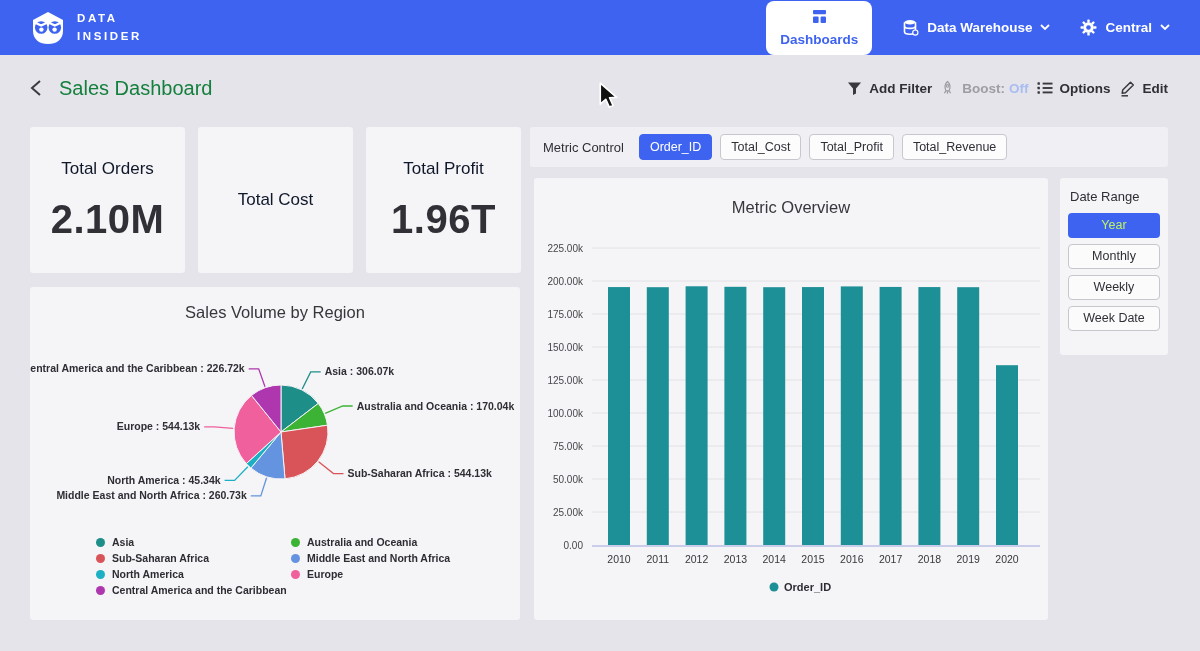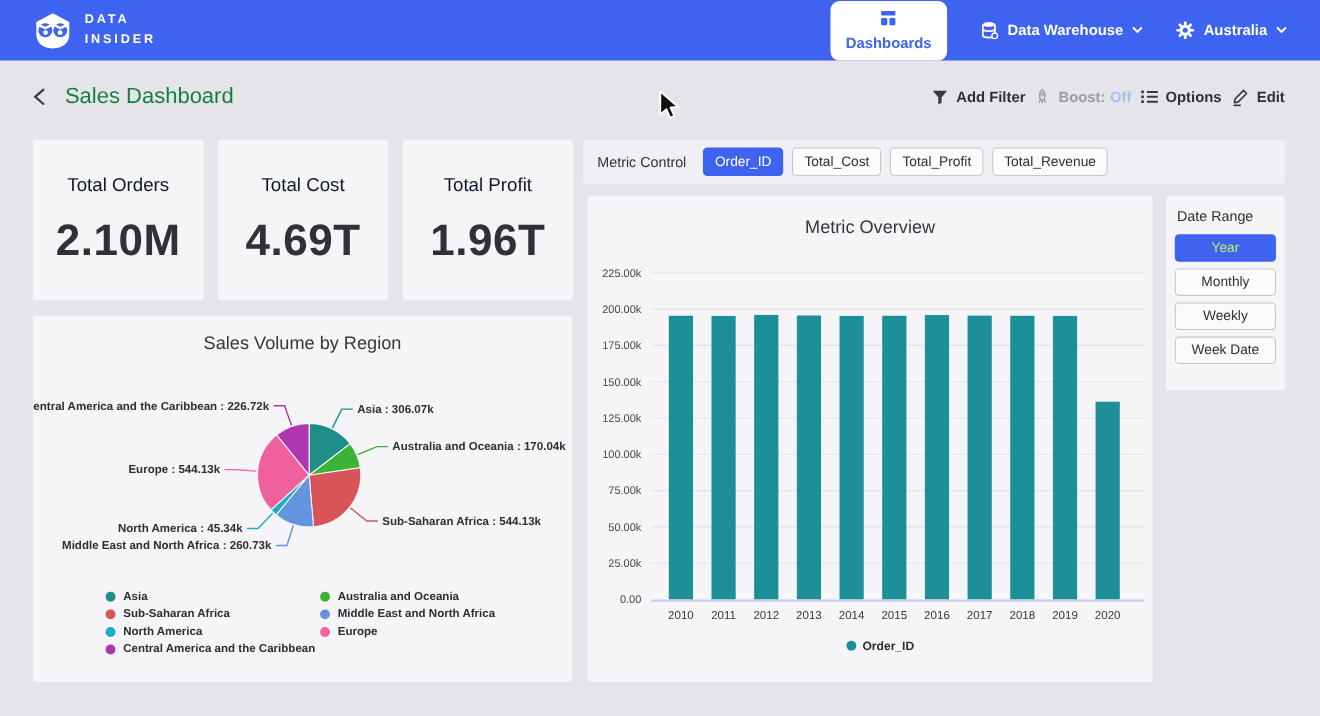--- a/index.html
+++ b/index.html
@@ -127,21 +127,21 @@
             <rect x="0.5" y="7.3" width="3.2" height="2.4" rx="0.6"></rect>
             <rect x="13.3" y="7.3" width="3.2" height="2.4" rx="0.6"></rect>
             <rect x="7.3" y="0.5" width="2.4" height="3.2" rx="0.6" transform="rotate(45 8.5 8.5)"></rect>
             <rect x="7.3" y="13.3" width="2.4" height="3.2" rx="0.6" transform="rotate(45 8.5 8.5)"></rect>
             <rect x="0.5" y="7.3" width="3.2" height="2.4" rx="0.6" transform="rotate(45 8.5 8.5)"></rect>
             <rect x="13.3" y="7.3" width="3.2" height="2.4" rx="0.6" transform="rotate(45 8.5 8.5)"></rect>
           </g>
         </g>
         <circle cx="8.5" cy="8.5" r="2.3" fill="#3e63f0"></circle>
       </svg>
-      <span>Australia</span>
+      <span>Central</span>
       <svg width="10" height="7" viewBox="0 0 10 7">
         <polyline points="1,1 5,5 9,1" stroke="#ffffff" stroke-width="1.8" fill="none"></polyline>
       </svg>
     </div>
   </div>
 </div>
 
 <div class="header-row">
   <div class="header-left">
     <svg width="12" height="18" viewBox="0 0 12 18">
@@ -189,21 +189,20 @@
     </div>
   </div>
 </div>
 
 <div class="kpi-card" style="left:30px;">
   <div class="kpi-label">Total Orders</div>
   <div class="kpi-value">2.10M</div>
 </div>
 <div class="kpi-card" style="left:198px;">
   <div class="kpi-label">Total Cost</div>
-  <div class="kpi-value">4.69T</div>
 </div>
 <div class="kpi-card" style="left:366px;">
   <div class="kpi-label">Total Profit</div>
   <div class="kpi-value">1.96T</div>
 </div>
 
 <div class="metric-bar">
   <span class="metric-label">Metric Control</span>
   <span id="metric-chips" style="display:flex; gap:8px; align-items:center;">
       <span class="chip selected">Order_ID</span>

